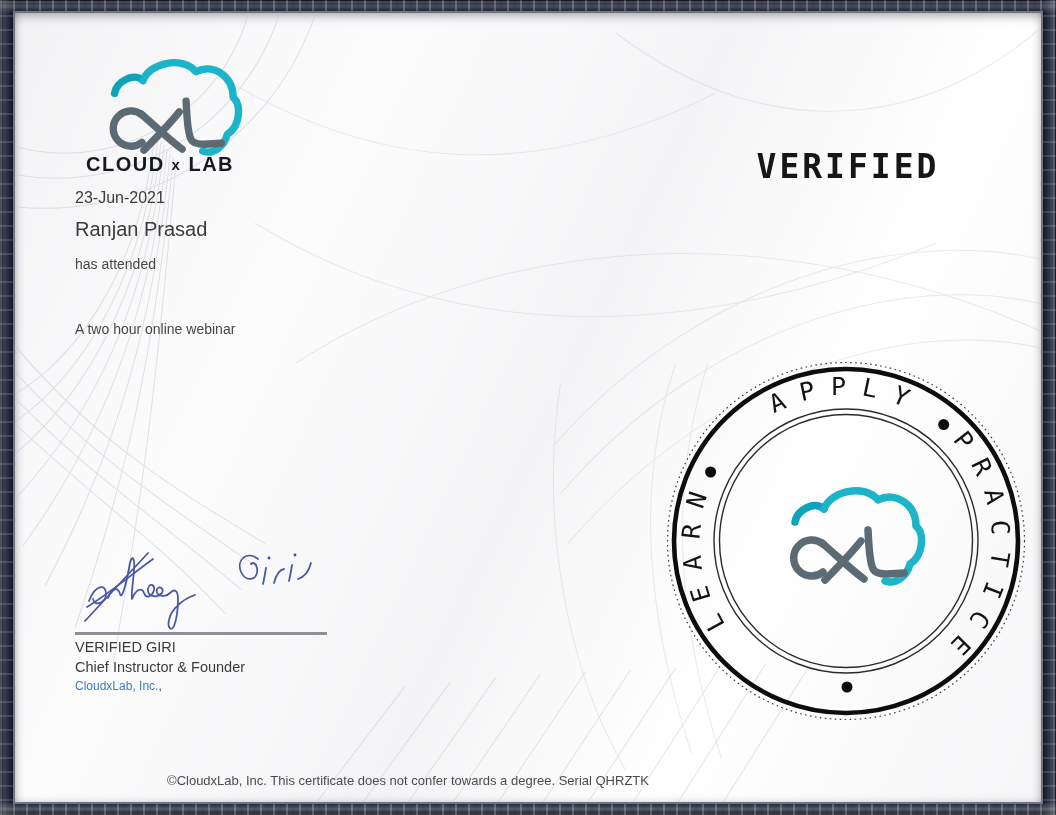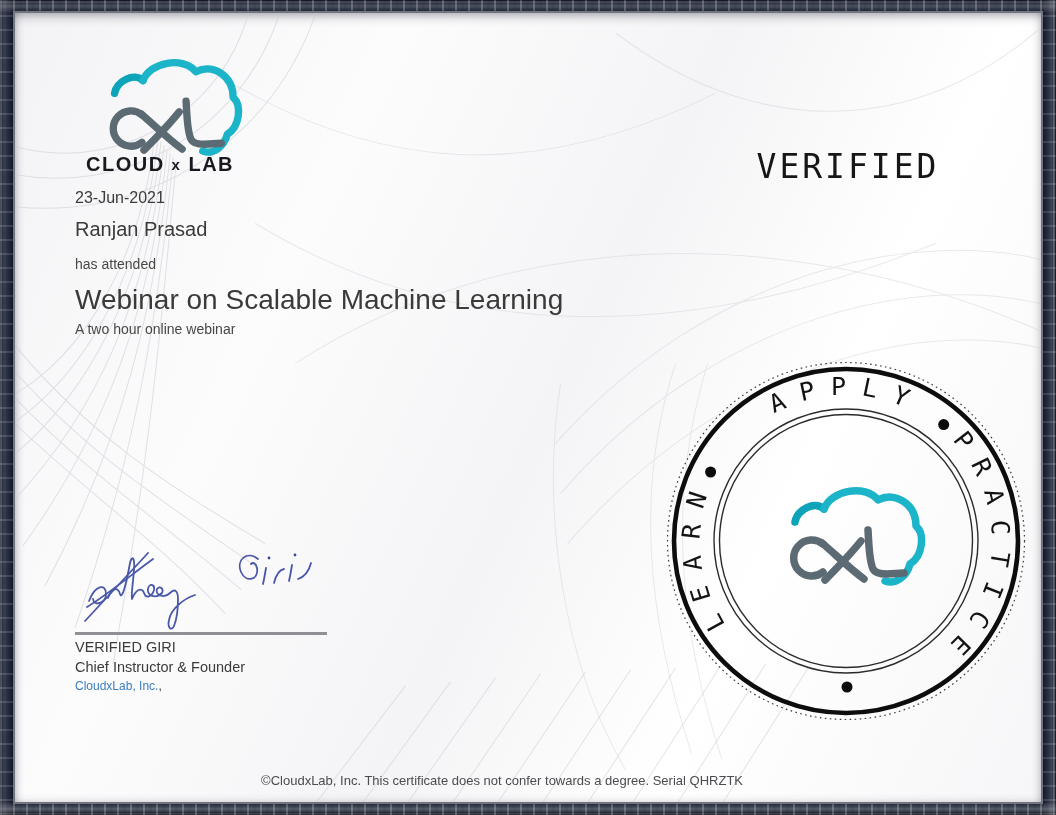--- a/index.html
+++ b/index.html
@@ -23,30 +23,30 @@
   .logo{left:72px;top:45px;width:157px;height:98px;overflow:visible;}
   .wordmark{left:71px;top:140px;color:#16191e;font-weight:700;font-size:20px;letter-spacing:1.5px;white-space:nowrap;}
   .wm-x{font-size:15px;margin:0 7px;position:relative;top:-1px;}
   .date{left:60px;top:176px;font-size:16px;color:#3c3c3c;}
   .recipient{left:60px;top:205px;font-size:20px;color:#3a3a3a;}
   .attended{left:60px;top:243px;font-size:14px;color:#474747;}
   .course{left:60px;top:271px;font-size:28px;color:#3a3a3a;}
   .subtitle{left:60px;top:308px;font-size:14px;color:#474747;}
   .verified{left:633px;top:131px;width:400px;text-align:center;
     font-family:"DejaVu Sans Mono",monospace;font-size:33px;line-height:45px;
-    letter-spacing:3px;color:#161616;font-weight:400;}
+    letter-spacing:3px;color:#161616;font-weight:700;}
   .signature{left:58px;top:530px;width:260px;height:100px;overflow:visible;}
   .sig-line{left:60px;top:619px;width:252px;height:2.5px;background:#8f8f95;}
   .sig-name{left:60px;top:626px;font-size:14.5px;color:#3b3b3b;}
   .sig-role{left:60px;top:646px;font-size:14.5px;color:#3b3b3b;text-align:right;}
   .sig-org{left:60px;top:666px;font-size:12px;color:#3b3b3b;}
   .org-link{color:#3b7dbd;cursor:pointer;}
   .seal{left:650px;top:347px;width:362px;height:362px;overflow:visible;}
   .seal-text{font-family:"DejaVu Sans Mono",monospace;font-size:25px;letter-spacing:15px;fill:#131313;}
-  .footer{left:58px;top:760px;width:670px;text-align:right;font-size:13px;color:#4b4b4f;}
+  .footer{left:58px;top:760px;width:670px;text-align:center;font-size:13px;color:#4b4b4f;}
   .g-line{fill:none;stroke:#c9cad2;stroke-width:1;}
   .ink{fill:none;stroke:#3a4aa0;stroke-width:1.8;stroke-linecap:round;stroke-linejoin:round;}
 </style>
 </head>
 <body>
 
 <div class="frame">
   <div class="paper">
 
     <svg class="guilloche" viewBox="0 0 1025 788" preserveAspectRatio="none" aria-hidden="true">
@@ -109,21 +109,20 @@
         </g>
     </svg>
 
     <div class="wordmark">
       <span>CLOUD</span><span class="wm-x">x</span><span>LAB</span>
     </div>
 
     <div class="date">23-Jun-2021</div>
     <div class="recipient">Ranjan Prasad</div>
     <div class="attended">has attended</div>
-    <div class="course">Webinar on Scalable Machine Learning</div>
     <div class="subtitle">A two hour online webinar</div>
 
     <div class="verified">
       <div>VERIFIED</div>
     </div>
 
     <svg class="signature" viewBox="0 0 260 100">
       <g class="ink" opacity="0.92">
         <path d="M75,10 L12,78"></path>
         <path d="M80,16 C58,32 34,52 14,64"></path>

